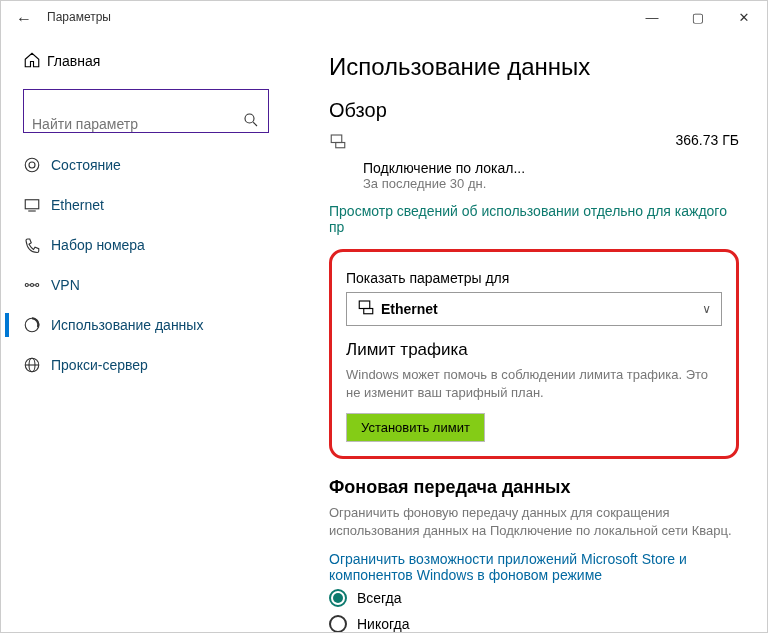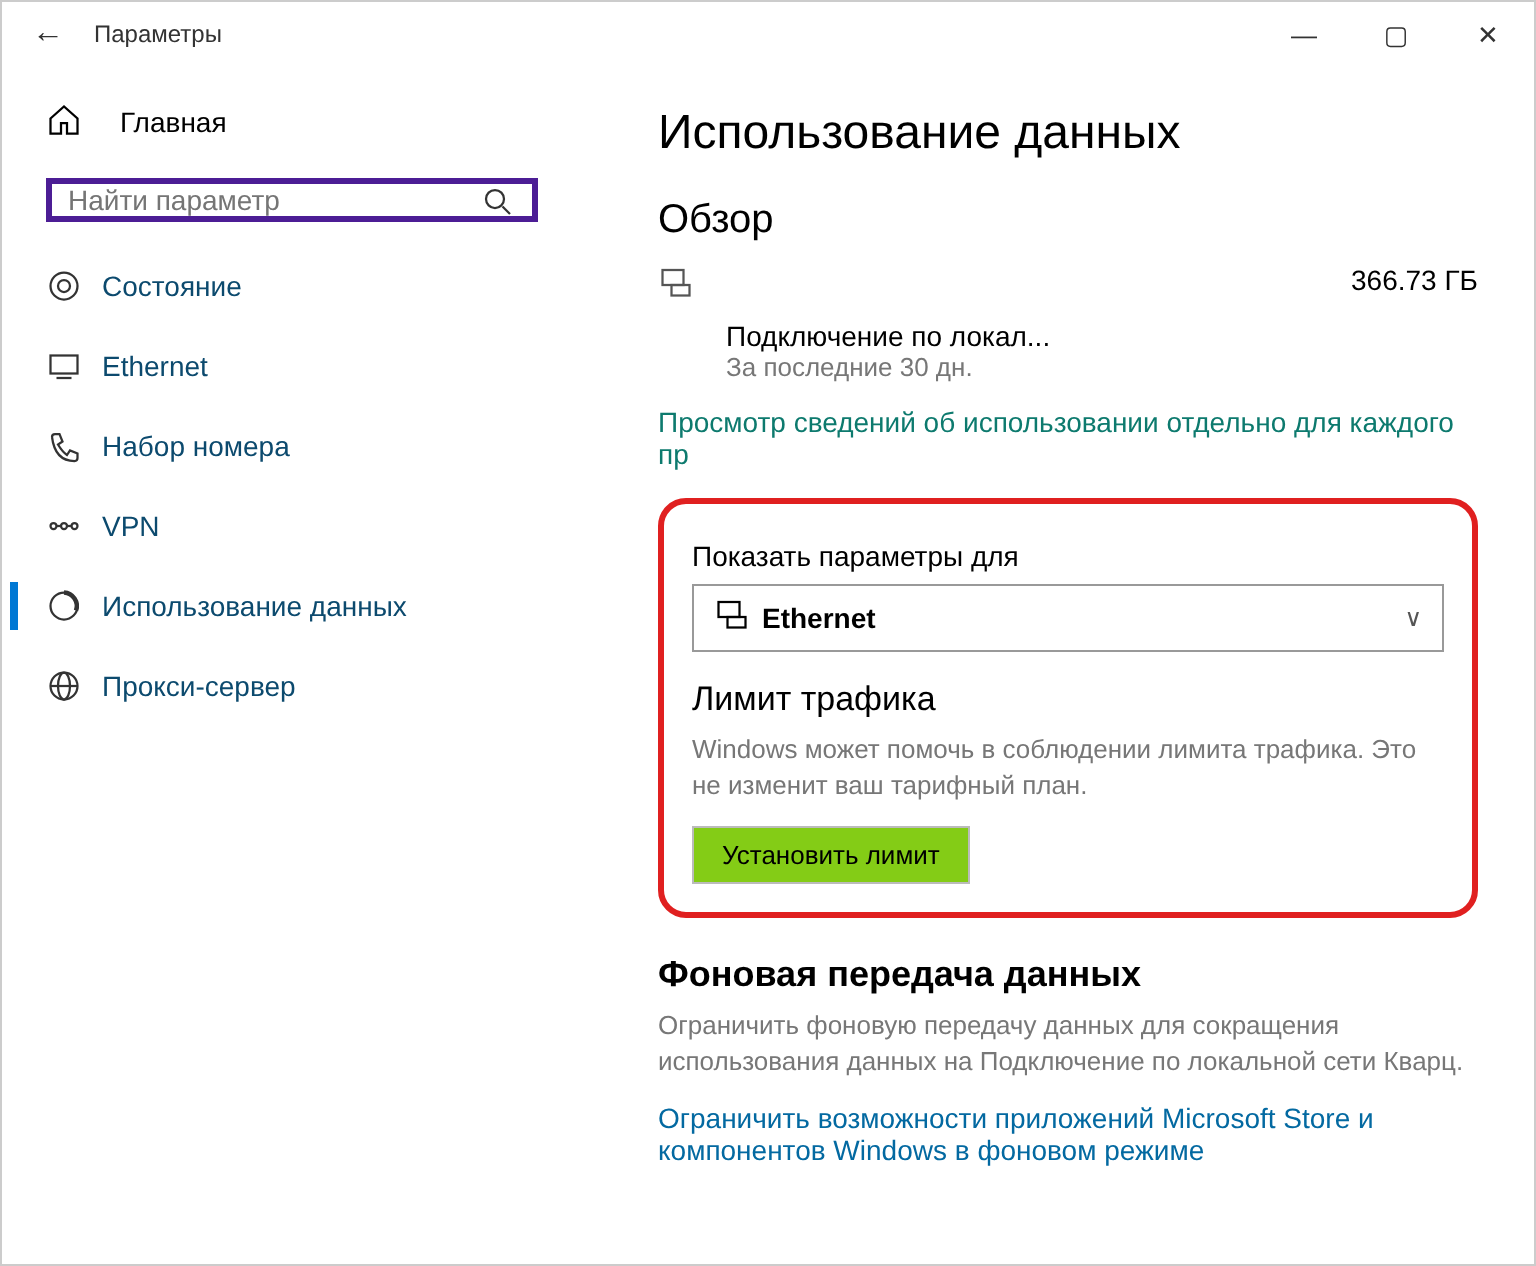--- a/index.html
+++ b/index.html
@@ -5,23 +5,23 @@
 * { margin: 0; padding: 0; box-sizing: border-box; font-family: "Segoe UI", Tahoma, sans-serif; }
 body { background: #fff; width: 768px; height: 633px; overflow: hidden; }
 .window { width: 768px; height: 633px; border: 1px solid #ccc; display: flex; flex-direction: column; }
 .titlebar { height: 32px; display: flex; align-items: center; border-bottom: 0; }
 .titlebar .back { width: 46px; text-align: center; font-size: 16px; color: #333; }
 .titlebar .title { flex: 1; font-size: 12px; color: #333; }
 .titlebar .controls { display: flex; }
 .titlebar .controls .ctl { width: 46px; height: 32px; display: flex; align-items: center; justify-content: center; font-size: 13px; color: #333; }
 .body { flex: 1; display: flex; overflow: hidden; }
 .sidebar { width: 300px; border-right: 0; padding-left: 4px; }
-.home { display: flex; align-items: center; height: 40px; padding-left: 18px; margin-top: 8px; font-size: 14px; gap: 13px; }
+.home { display: flex; align-items: center; height: 40px; padding-left: 18px; margin-top: 8px; font-size: 14px; }
 .home .icon { width: 24px; }
-.search { margin: 8px 32px 12px 18px; height: 22px; border: 3px solid #4c1d95; display: flex; align-items: flex-start; padding: 0 8px; }
+.search { margin: 8px 32px 12px 18px; height: 44px; border: 1px solid #4c1d95; display: flex; align-items: flex-end; padding: 0 8px; }
 .search input { border: none; outline: none; flex: 1; font-size: 14px; background: transparent; }
 .search .mag { font-size: 14px; color: #333; }
 .sidebar-heading { font-weight: 600; font-size: 14px; padding: 8px 18px 14px 18px; }
 .nav-item { display: flex; align-items: center; height: 40px; padding-left: 18px; font-size: 14px; color: #0c4a6e; position: relative; }
 .nav-item.active::before { content: ""; position: absolute; left: 0; top: 8px; bottom: 8px; width: 4px; background: #0078d4; }
 .nav-item .icon { width: 28px; color: #333; display: inline-flex; align-items: center; }
 .content { flex: 1; padding: 20px 28px 0 28px; overflow-y: auto; }
 h1.page-title { font-weight: 400; font-size: 24px; margin-bottom: 18px; }
 h2.section { font-weight: 400; font-size: 20px; margin-bottom: 10px; }
 .overview-row { display: flex; align-items: flex-start; margin-bottom: 12px; }
@@ -171,15 +171,25 @@
           <span class="chev">∨</span>
         </div>
         <h3 class="subsection">Лимит трафика</h3>
         <div class="desc">Windows может помочь в соблюдении лимита трафика. Это не изменит ваш тарифный план.</div>
         <span class="btn">Установить лимит</span>
       </div>
 
       <h3 class="subsection" style="font-size:18px;font-weight:600">Фоновая передача данных</h3>
       <div class="desc">Ограничить фоновую передачу данных для сокращения использования данных на Подключение по локальной сети Кварц.</div>
       <div class="label-small" style="color:#0369a1">Ограничить возможности приложений Microsoft Store и компонентов Windows в фоновом режиме</div>
+      <div class="radio-group">
+        <div class="radio selected">
+          <span class="circle"></span>
+          <span>Всегда</span>
+        </div>
+        <div class="radio">
+          <span class="circle"></span>
+          <span>Никогда</span>
+        </div>
+      </div>
     </div>
   </div>
 </div>
 
 </body></html>

